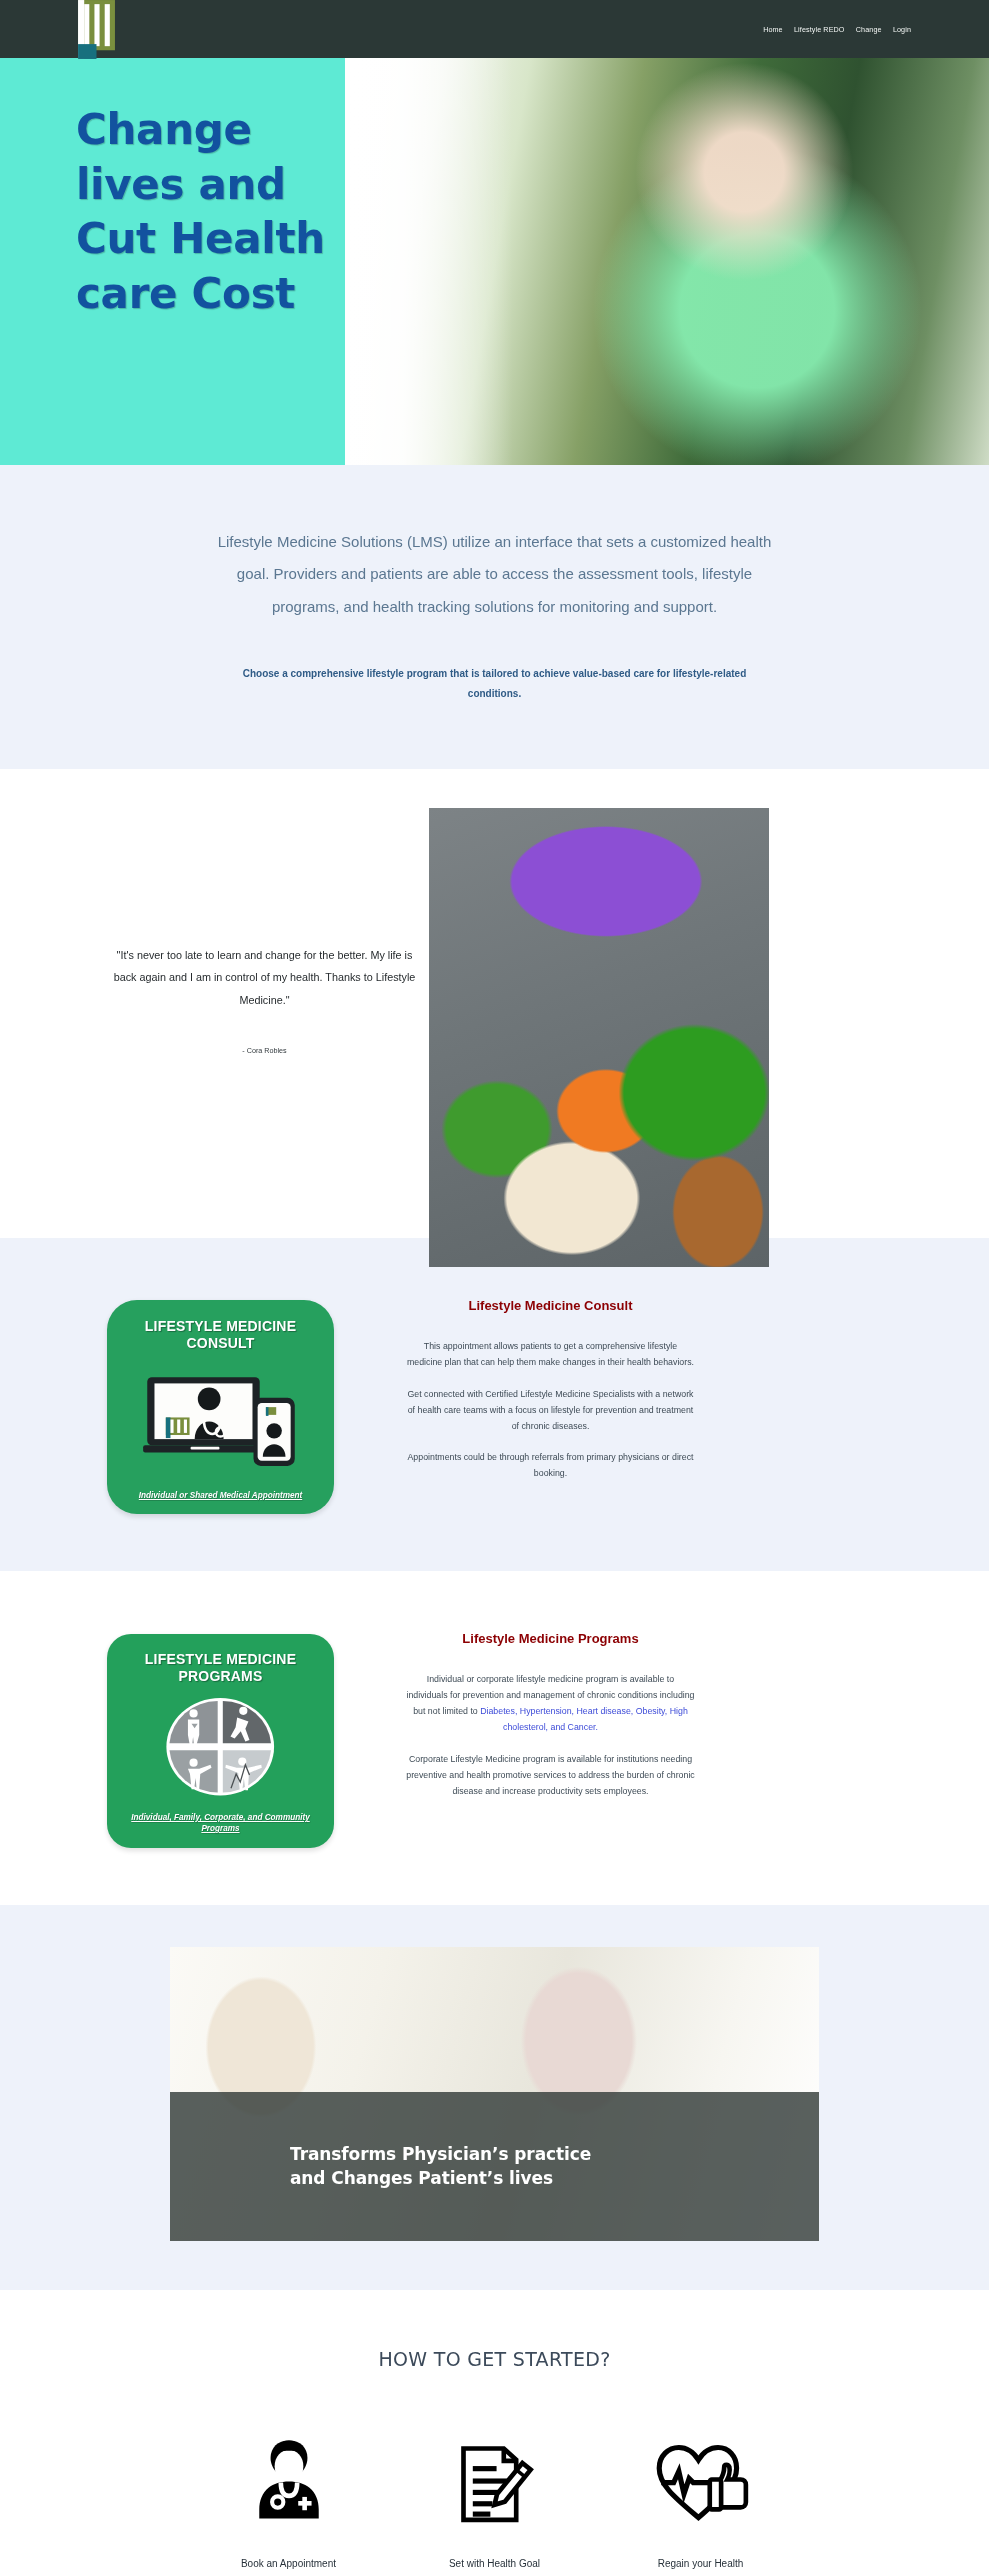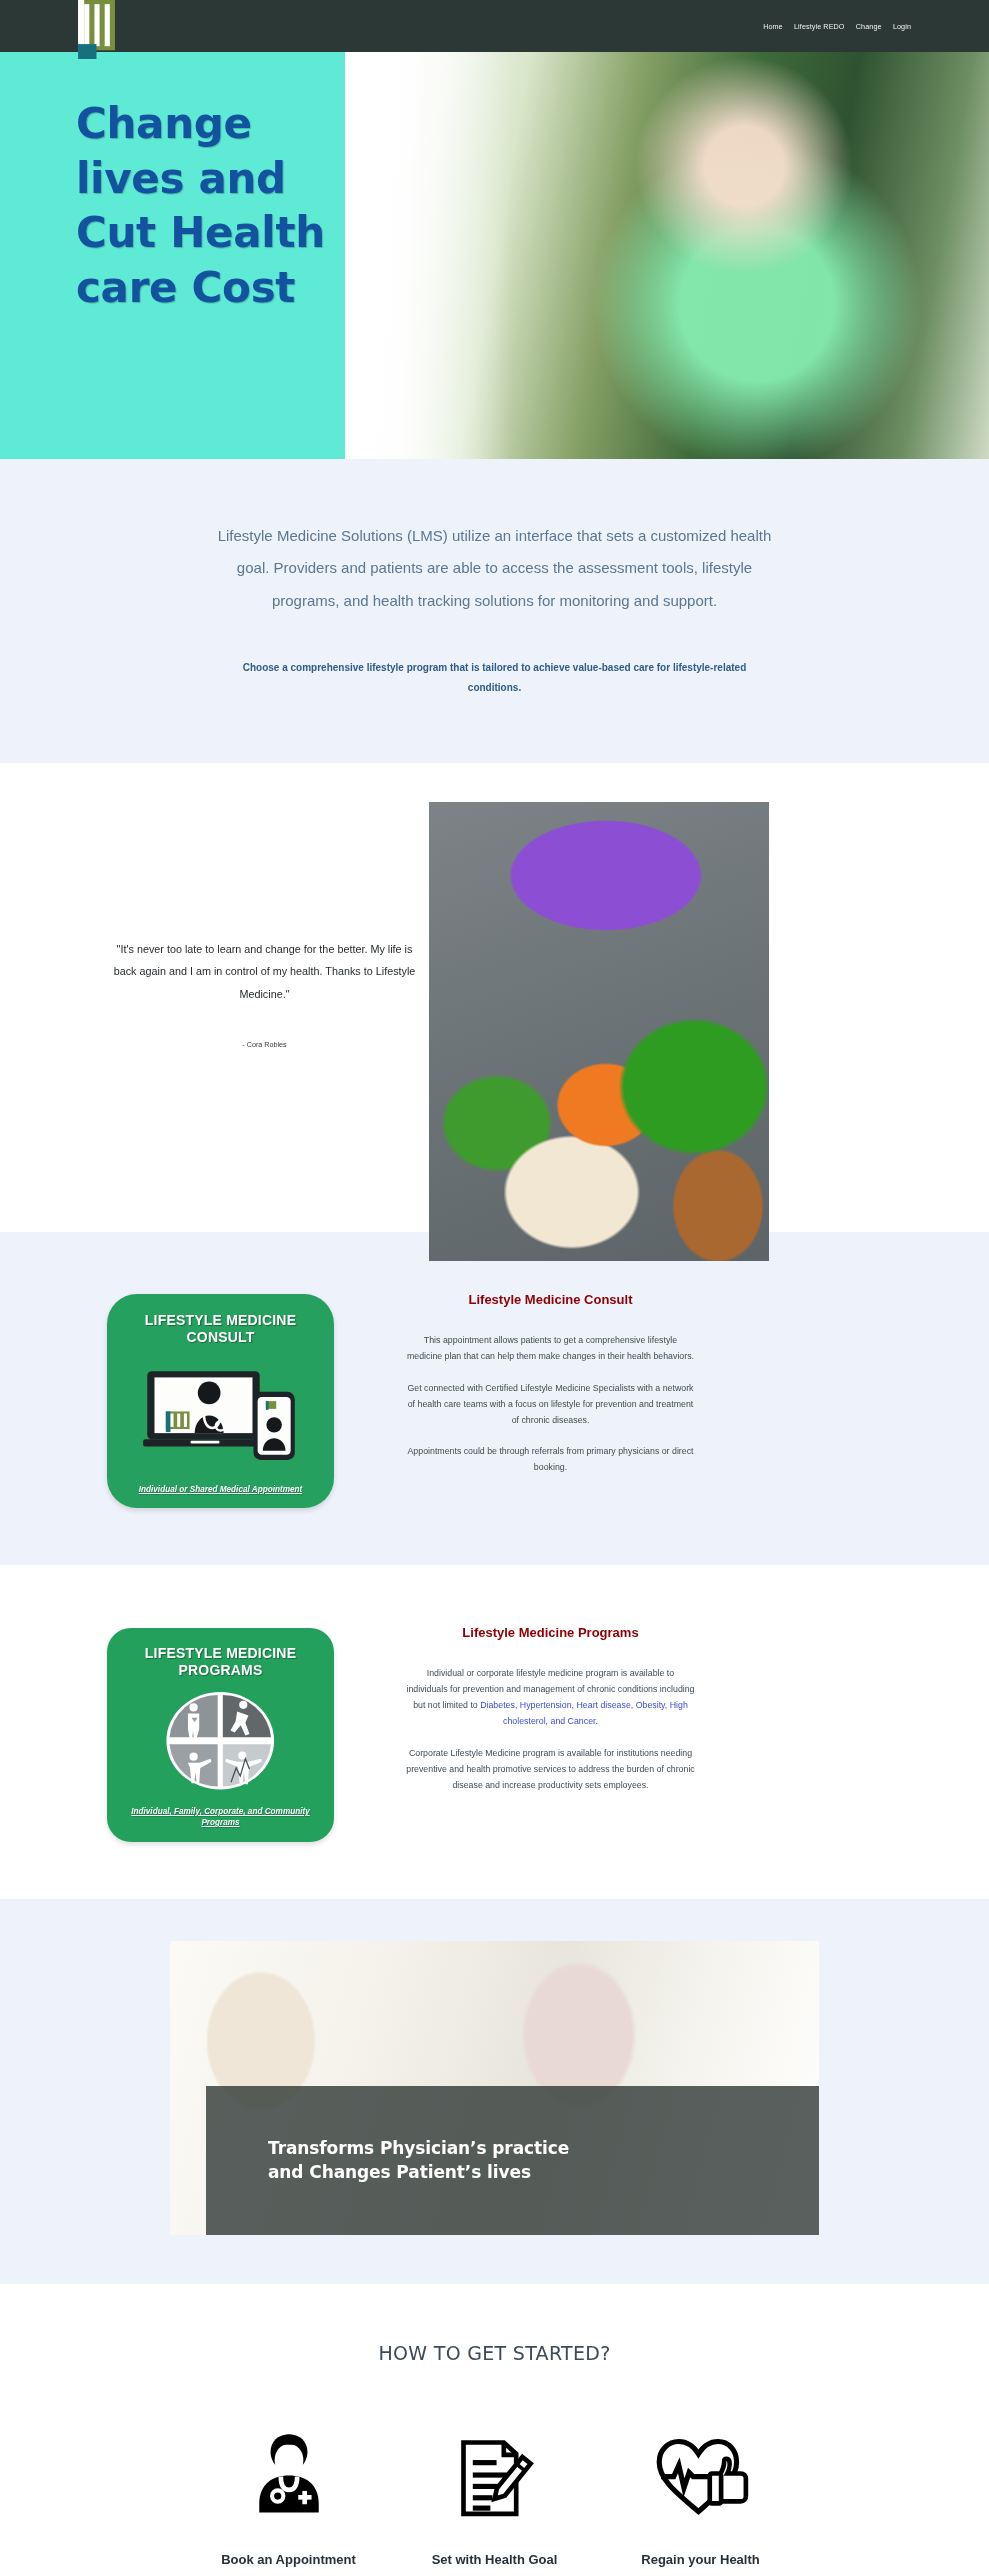--- a/index.html
+++ b/index.html
@@ -7,21 +7,21 @@
   body {
     font-family:"Liberation Sans", sans-serif;
     background:#ffffff;
     color:#2e3d49;
     -webkit-font-smoothing:antialiased;
   }
   .page { width:989px; position:relative; overflow:hidden; }
 
   
   .navbar {
-    height:52px; background:#2b3836; position:relative; z-index:30;
+    height:58px; background:#2b3836; position:relative; z-index:30;
     display:flex; align-items:center;
   }
   .nav-logo { position:absolute; left:76px; top:0; width:16.5px; height:59px; display:block; }
   .nav-links {
     margin-left:auto; margin-right:78px; display:flex; align-items:center; gap:11.3px;
   }
   .nav-links a {
     color:#f3f6f4; font-size:7.2px; text-decoration:none; letter-spacing:0.1px;
     font-family:"Liberation Sans", sans-serif; white-space:nowrap;
   }
@@ -117,37 +117,37 @@
   .banner {
     width:649px; margin:0 auto; height:294px; position:relative; overflow:hidden;
     background:
       radial-gradient(ellipse 77px 98px at 14% 34%, #efe6d7 0 68%, rgba(0,0,0,0) 72%),
       radial-gradient(ellipse 88px 113px at 63% 32%, #e8d9d4 0 60%, rgba(0,0,0,0) 66%),
       linear-gradient(105deg,#fbfaf6 0%, #f4f2ea 30%, #e8e6dc 55%, #f7f6f1 80%, #ffffff 100%);
   }
   .banner-overlay {
     position:absolute; left:0; right:0; bottom:0; height:149px;
     background:rgba(48,56,54,.80);
-    display:flex; flex-direction:column; justify-content:center; padding-left:62px;margin-left:36px;
+    display:flex; flex-direction:column; justify-content:center; padding-left:120px;
   }
   .banner-overlay div {
     color:#ffffff; font-size:17px; line-height:1.42; font-weight:bold;
     font-family:"DejaVu Sans", sans-serif; letter-spacing:-0.1px;
   }
 
   
   .steps-sec { background:#ffffff; padding:58px 0 61px; text-align:center; }
   .steps-title {
     font-size:19px; font-weight:normal; color:#3c4a5a; letter-spacing:0.3px;
     font-family:"DejaVu Sans", sans-serif; margin-bottom:61px;
   }
   .steps-row { width:618px; margin:0 auto; display:flex; }
   .step { flex:1; display:flex; flex-direction:column; align-items:center; }
   .step-icon { height:98px; display:flex; align-items:center; justify-content:center; }
-  .step-label { margin-top:29px; font-size:13px; color:#27313a; font-weight:700; }
+  .step-label { margin-top:29px; font-size:10px; color:#27313a; font-weight:400; }
 
   
   svg { display:block; }
 </style>
 </head>
 <body>
 
 <div class="page">
 
   <div class="navbar">

